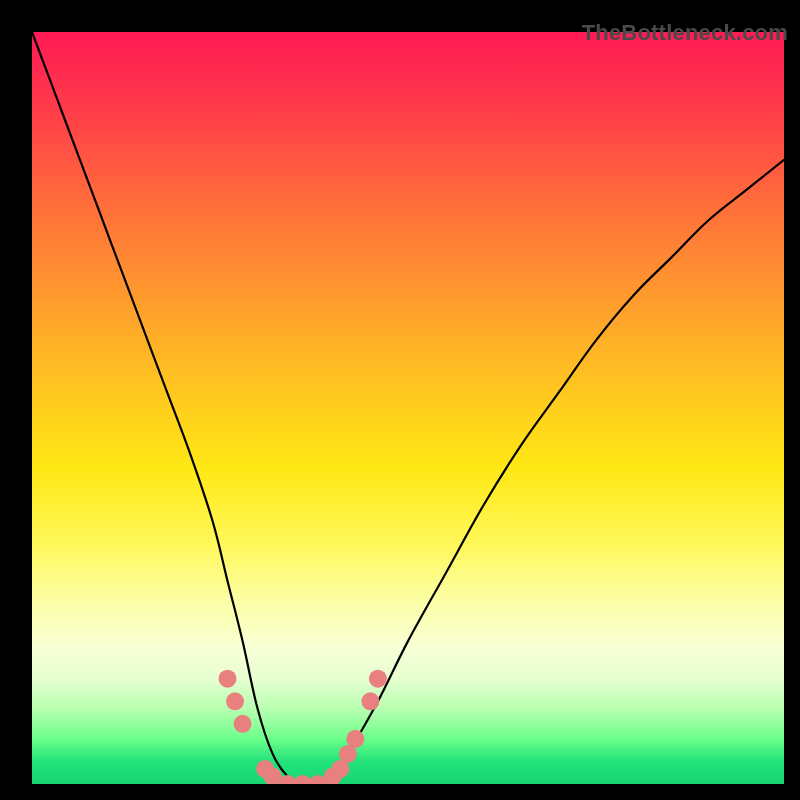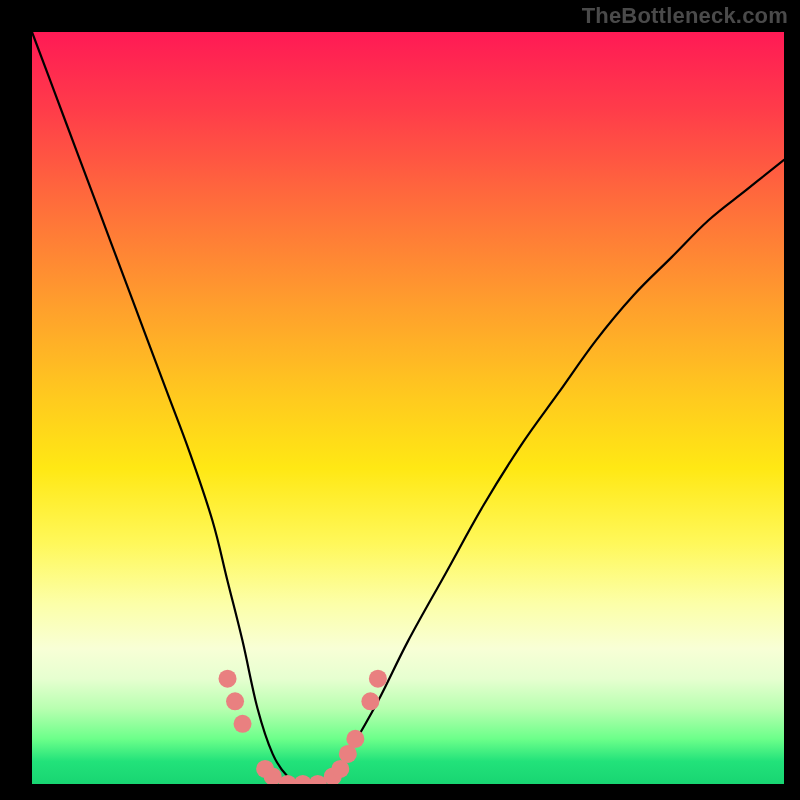--- a/index.html
+++ b/index.html
@@ -12,21 +12,21 @@
     font-family: Arial, Helvetica, sans-serif;
   }
   .outer {
     position: relative;
     width: 800px;
     height: 800px;
     background: #000;
   }
   .watermark {
     position: absolute;
-    top: 3px;
+    top: 20px;
     right: 12px;
     color: #4a4a4a;
     font-size: 22px;
     font-weight: 600;
     z-index: 10;
     letter-spacing: 0.2px;
   }
   .plot-frame {
     position: absolute;
     left: 32px;

